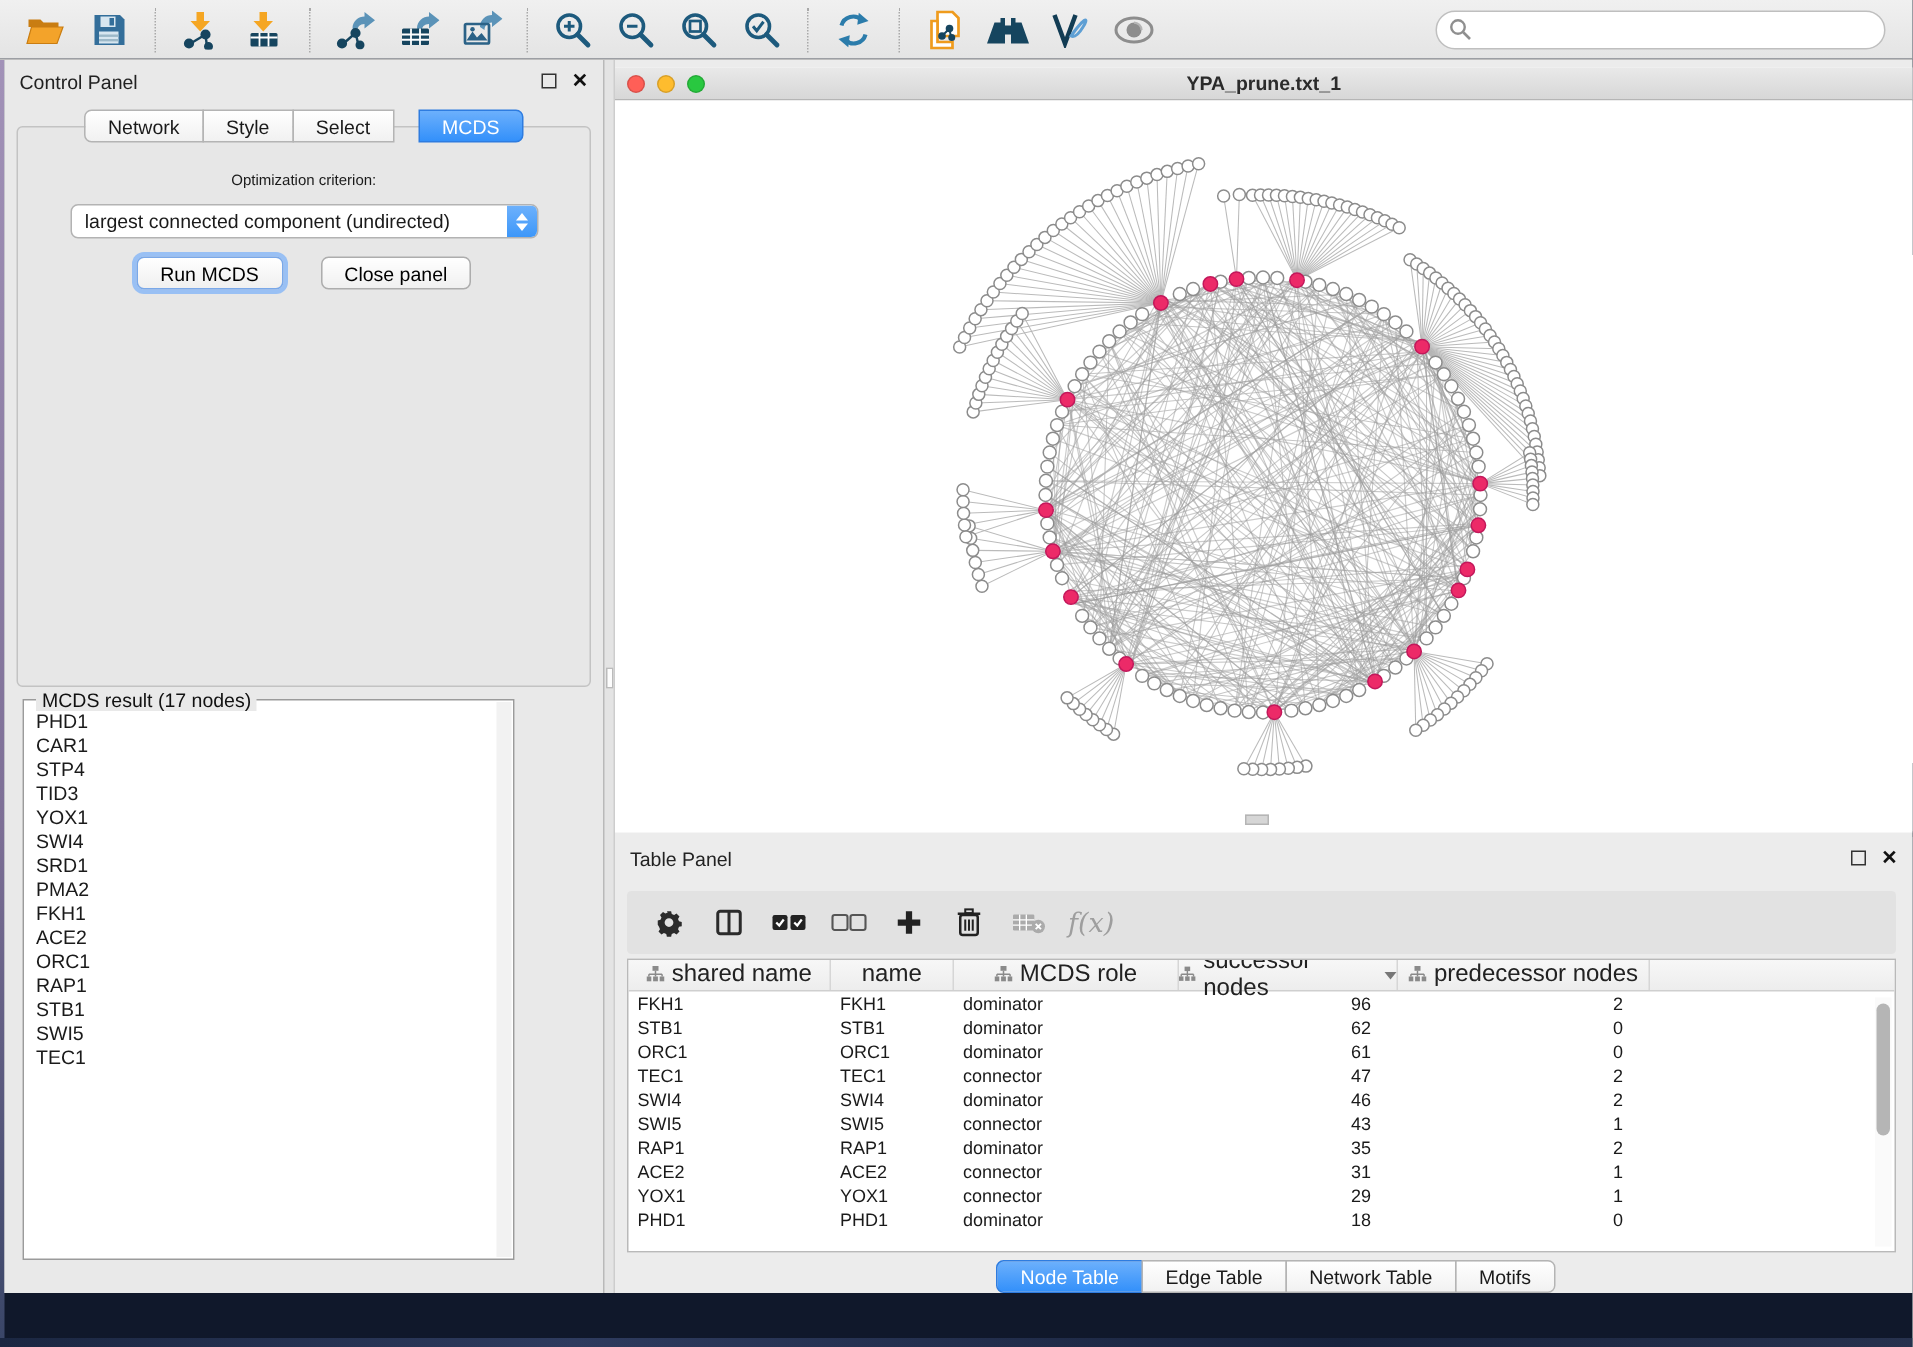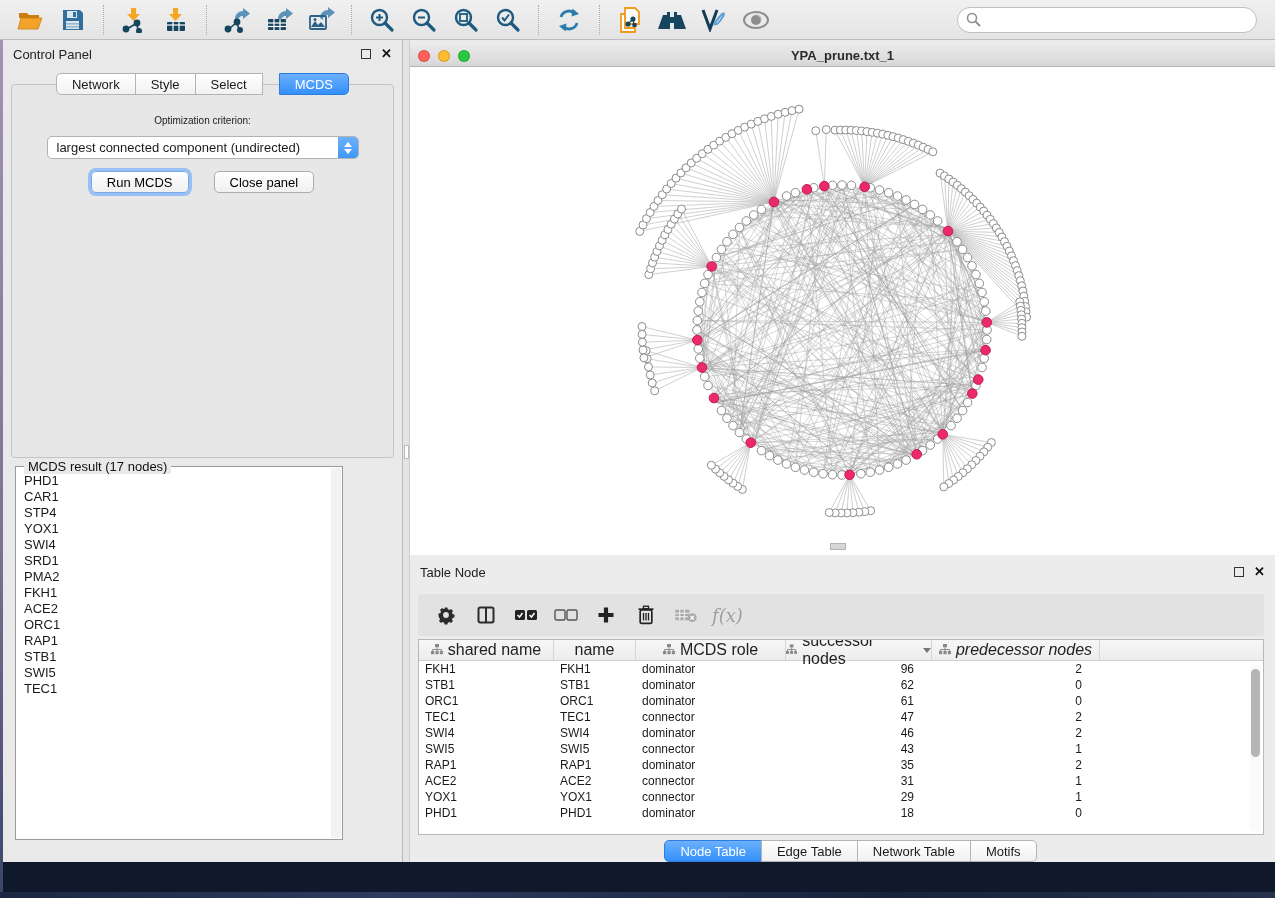--- a/index.html
+++ b/index.html
@@ -311,20 +311,21 @@
           <button class="mac-btn">Close panel</button>
         </div>
       </div>
 
       <div class="result-box">
         <span class="result-legend">MCDS result (17 nodes)</span>
         <div class="result-list" id="mcds-list">
             <div>PHD1</div>
             <div>CAR1</div>
             <div>STP4</div>
+            <div>TID3</div>
             <div>YOX1</div>
             <div>SWI4</div>
             <div>SRD1</div>
             <div>PMA2</div>
             <div>FKH1</div>
             <div>ACE2</div>
             <div>ORC1</div>
             <div>RAP1</div>
             <div>STB1</div>
             <div>SWI5</div>
@@ -1096,21 +1097,21 @@
                 <circle cx="291.9407551880851" cy="300.52876153986557" r="4.8" fill="#ec2a68" stroke="#c2185b" stroke-width="1"></circle>
                 <circle cx="287.3532127123255" cy="273.1146886928982" r="4.8" fill="#ec2a68" stroke="#c2185b" stroke-width="1"></circle>
               </g>
             </svg>
         </div>
       </div>
       <div class="split-handle"></div>
 
       <div class="table-panel">
         <div class="panel-header">
-          <span class="panel-title">Table Node</span>
+          <span class="panel-title">Table Panel</span>
           <span class="panel-ctrls">
             <span class="float-btn"></span>
             <span class="close-btn">✕</span>
           </span>
         </div>
 
         <div class="tp-toolbar">
           <span class="tp-icon">
             <svg width="20" height="20" viewBox="0 0 24 24">
               <path fill="#2b2b2b" fill-rule="evenodd" d="M10.3 3h3.4l.5 2.2 1.9.8 1.9-1.2 2.4 2.4-1.2 1.9.8 1.9 2.2.5v3.4l-2.2.5-.8 1.9 1.2 1.9-2.4 2.4-1.9-1.2-1.9.8-.5 2.2h-3.4l-.5-2.2-1.9-.8-1.9 1.2-2.4-2.4 1.2-1.9-.8-1.9L3 13.7v-3.4l2.2-.5.8-1.9L4.8 6l2.4-2.4 1.9 1.2 1.9-.8zM12 8.5a3.5 3.5 0 1 0 0 7 3.5 3.5 0 0 0 0-7z"></path>
@@ -1220,21 +1221,21 @@
                     <line x1="6" y1="3.2" x2="6" y2="5.5"></line>
                     <line x1="1.6" y1="5.5" x2="10.4" y2="5.5"></line>
                     <line x1="1.6" y1="5.5" x2="1.6" y2="7"></line>
                     <line x1="6" y1="5.5" x2="6" y2="7"></line>
                     <line x1="10.4" y1="5.5" x2="10.4" y2="7"></line>
                   </g>
                 </svg>
                 <span>successor nodes</span>
                 <span class="sort-tri"></span>
               </div>
-              <div class="nt-hcell" style="width: 168px; font-style: italic;">
+              <div class="nt-hcell" style="width: 168px;">
                 <svg width="12" height="12" viewBox="0 0 12 12">
                   <g fill="#8a8a8a">
                     <rect x="4" y="0" width="4" height="3.2"></rect>
                     <rect x="0" y="7" width="3.2" height="3.2"></rect>
                     <rect x="4.4" y="7" width="3.2" height="3.2"></rect>
                     <rect x="8.8" y="7" width="3.2" height="3.2"></rect>
                   </g>
                   <g stroke="#8a8a8a" stroke-width="1">
                     <line x1="6" y1="3.2" x2="6" y2="5.5"></line>
                     <line x1="1.6" y1="5.5" x2="10.4" y2="5.5"></line>

